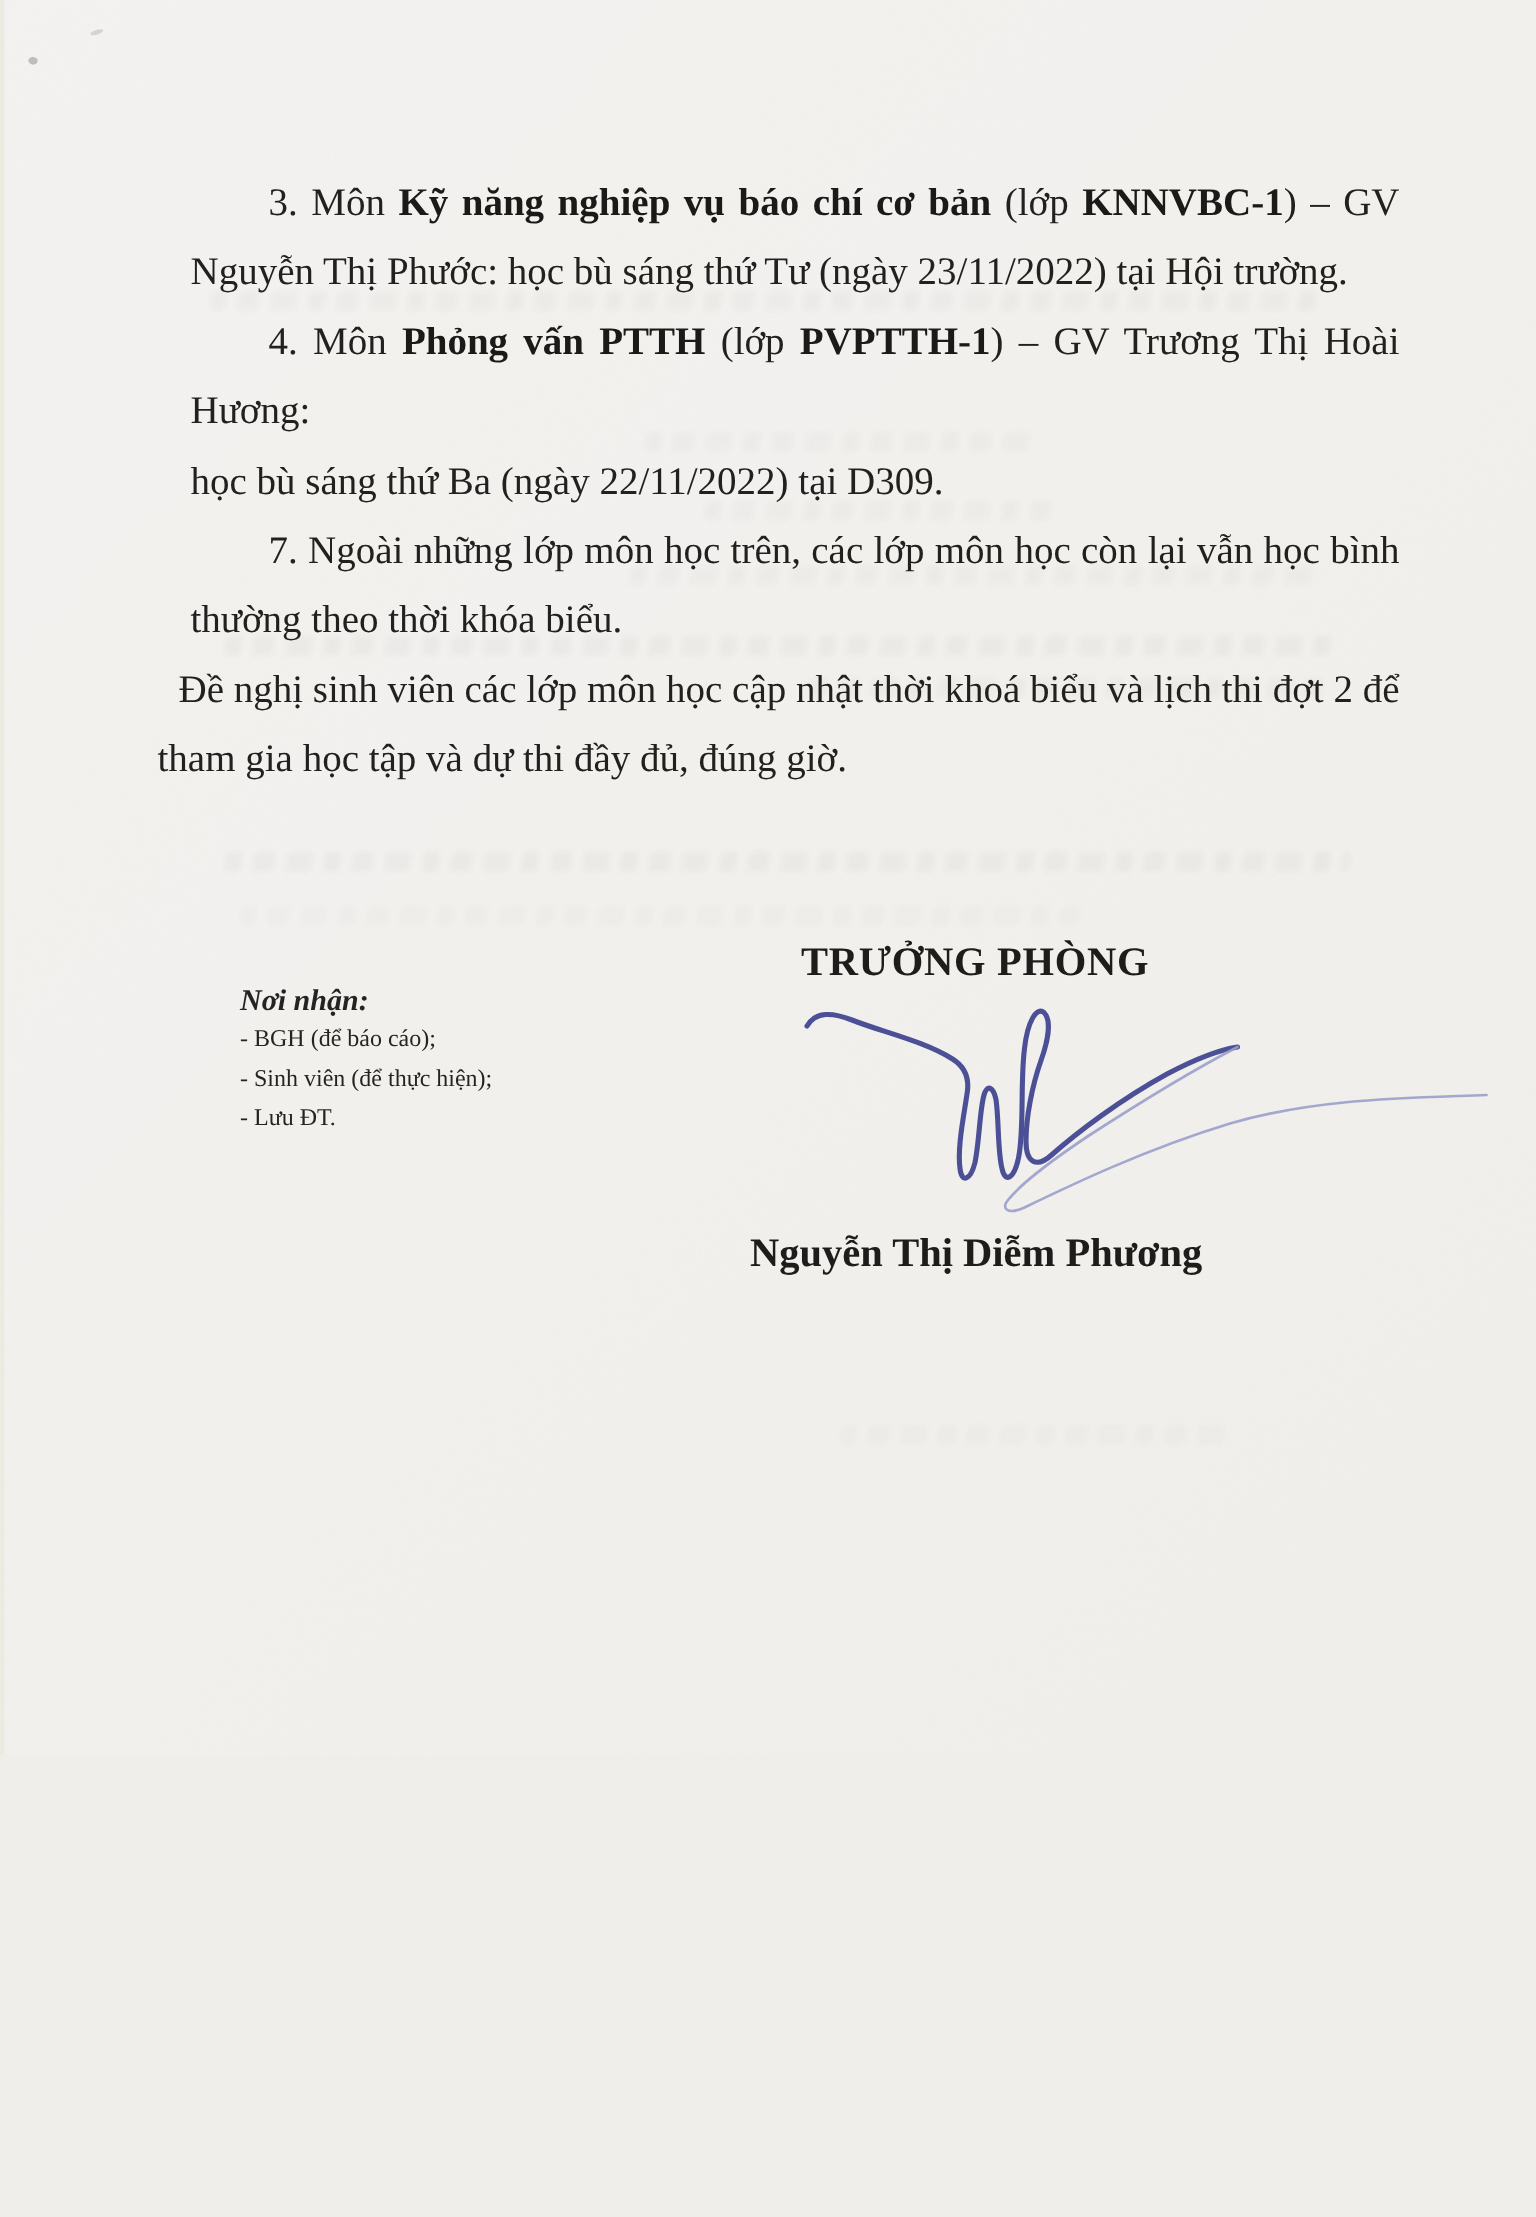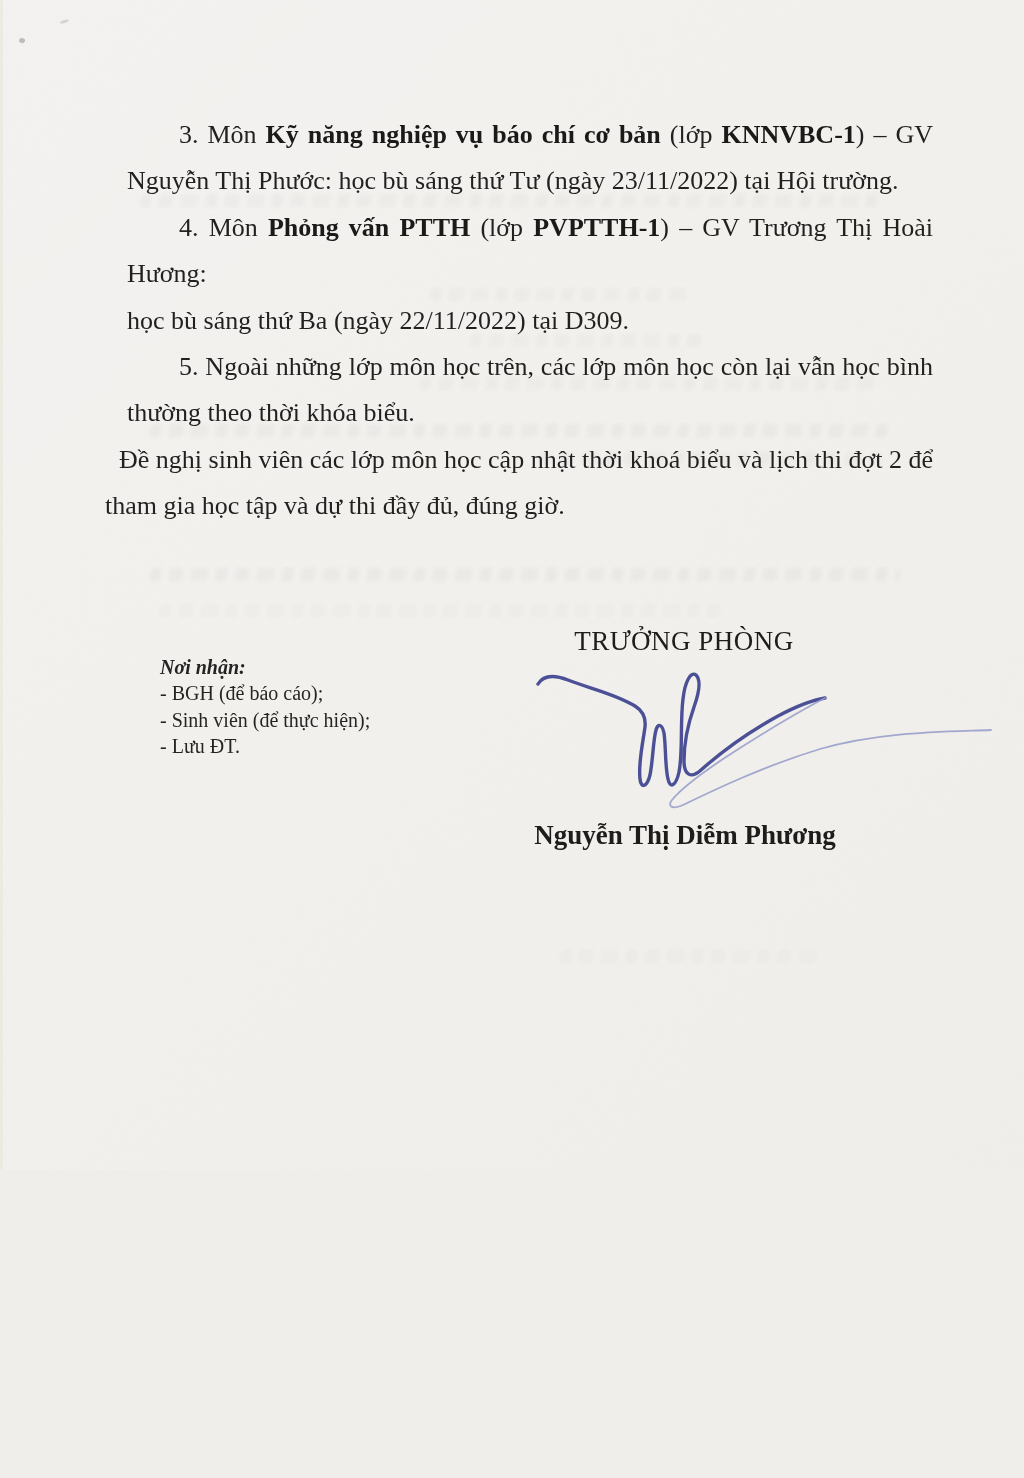--- a/index.html
+++ b/index.html
@@ -26,33 +26,33 @@
   .line.j{text-align:justify;text-align-last:justify;}
   .line.l{text-align:left;text-align-last:left;}
   .p-num .line:first-child{text-indent:52px;}
   .para b{font-weight:700;color:#161513;}
   .para.closing{margin-left:-22px;width:828px;}
   .para.closing .line:first-child{text-indent:14px;}
 
   
   .sig-title{
     position:absolute;left:534px;top:626px;width:300px;
-    text-align:center;font-size:27px;font-weight:400;color:#191817;
+    text-align:left;font-size:27px;font-weight:700;color:#191817;
     letter-spacing:.5px;white-space:nowrap;
   }
   .sig-svg{position:absolute;left:528px;top:648px;}
   .sig-name{
     position:absolute;left:500px;top:820px;width:370px;
-    text-align:center;font-size:27px;font-weight:700;color:#191817;white-space:nowrap;
+    text-align:left;font-size:27px;font-weight:700;color:#191817;white-space:nowrap;
   }
 
   
   .recipients{position:absolute;left:128px;top:654px;color:#201f1e;margin-left:32px;}
   .rec-head{font-size:20px;font-weight:700;font-style:italic;line-height:26px;}
-  .rec-item{font-size:20px;line-height:26.5px;}
+  .rec-item{font-size:16px;line-height:26.5px;}
 
   
   .ghost{
     position:absolute;height:13px;filter:blur(2px);opacity:.06;border-radius:4px;
     transform:skewX(-8deg);
     background:repeating-linear-gradient(90deg,
       rgba(45,45,45,.55) 0 11px, rgba(45,45,45,0) 11px 19px,
       rgba(45,45,45,.5) 19px 33px, rgba(45,45,45,0) 33px 41px,
       rgba(45,45,45,.45) 41px 58px, rgba(45,45,45,0) 58px 66px);
   }
@@ -83,21 +83,21 @@
   <div id="doc-body" style="color: rgb(29, 28, 27);">
       <div class="para p-num">
         <div class="line j"><span>3. Môn </span><b>Kỹ năng nghiệp vụ báo chí cơ bản</b><span> (lớp </span><b>KNNVBC-1</b><span>) – GV</span></div>
         <div class="line l"><span>Nguyễn Thị Phước: học bù sáng thứ Tư (ngày 23/11/2022) tại Hội trường.</span></div>
       </div>
       <div class="para p-num">
         <div class="line j"><span>4. Môn </span><b>Phỏng vấn PTTH</b><span> (lớp </span><b>PVPTTH-1</b><span>) – GV Trương Thị Hoài Hương:</span></div>
         <div class="line l"><span>học bù sáng thứ Ba (ngày 22/11/2022) tại D309.</span></div>
       </div>
       <div class="para p-num">
-        <div class="line j"><span>5. Ngoài những lớp môn học trên, các lớp môn học còn lại vẫn học bình</span></div>
+        <div class="line j"><span>7. Ngoài những lớp môn học trên, các lớp môn học còn lại vẫn học bình</span></div>
         <div class="line l"><span>thường theo thời khóa biểu.</span></div>
       </div>
       <div class="para closing">
         <div class="line j"><span>Đề nghị sinh viên các lớp môn học cập nhật thời khoá biểu và lịch thi đợt 2 để</span></div>
         <div class="line l"><span>tham gia học tập và dự thi đầy đủ, đúng giờ.</span></div>
       </div>
     </div>
 
   <div class="sig-title">TRƯỞNG PHÒNG</div>
 

